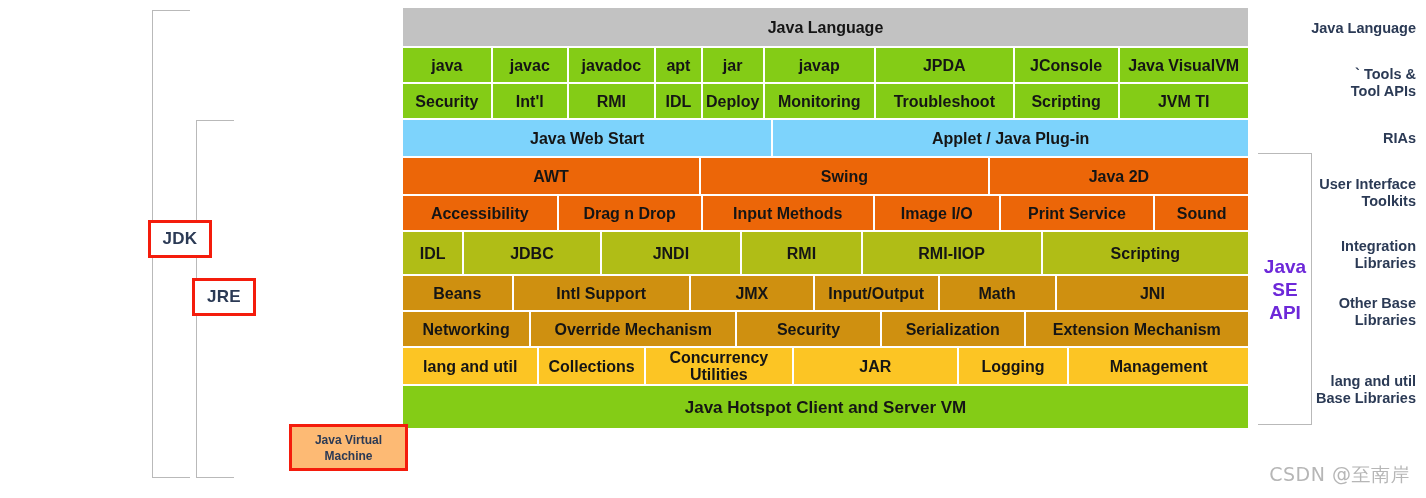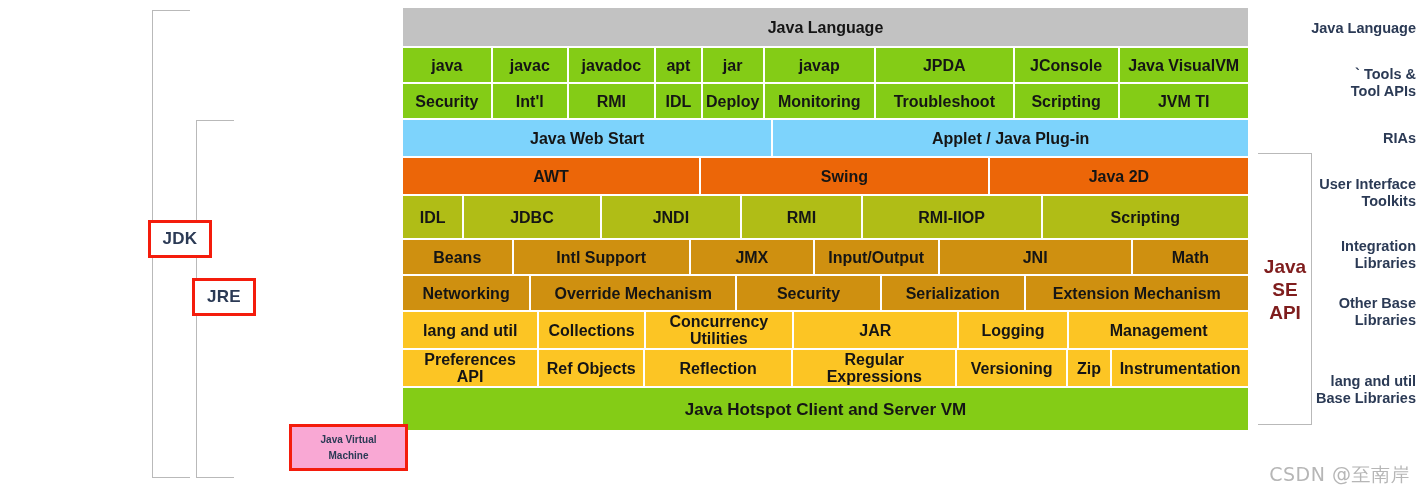--- a/index.html
+++ b/index.html
@@ -33,21 +33,21 @@
     align-items: center;
     justify-content: center;
     color: #2b3a55;
     font-weight: bold;
     letter-spacing: .3px;
     z-index: 6;
   }
 
   .se-api-label {
     position: absolute;
-    color: #7f1d1d;
+    color: #6d28d9;
     font-weight: bold;
     font-size: 19px;
     line-height: 23px;
     text-align: center;
     z-index: 5;
   }
 
   
   .rowlabel {
     position: absolute;
@@ -100,28 +100,28 @@
   .jvm-cell { font-size: 17px; }
 
   
   #jvm-tag {
     position: absolute;
     left: 289px;
     top: 424px;
     width: 119px;
     height: 47px;
     border: 3px solid #f41c0c;
-    background: #f9a8d4;
+    background: #fdba74;
     display: flex;
     align-items: center;
     justify-content: center;
     text-align: center;
     color: #2b3a55;
     font-weight: bold;
-    font-size: 10px;
+    font-size: 12px;
     line-height: 16px;
     white-space: pre-line;
     z-index: 7;
   }
 
   
   #watermark {
     position: absolute;
     right: 16px;
     bottom: 10px;
@@ -199,68 +199,65 @@
       <div class="cell c-ria h36" style="flex:43.7">Java Web Start</div>
       <div class="cell c-ria h36" style="flex:56.3">Applet / Java Plug-in</div>
     </div>
 
     <div class="band">
       <div class="cell c-ui h36" style="flex:35.2">AWT</div>
       <div class="cell c-ui h36" style="flex:34.1">Swing</div>
       <div class="cell c-ui h36" style="flex:30.7">Java 2D</div>
     </div>
 
+    <div class="band">
+      <div class="cell c-ui h34" style="flex:18.4">Accessibility</div>
+      <div class="cell c-ui h34" style="flex:17.0">Drag n Drop</div>
+      <div class="cell c-ui h34" style="flex:20.4">Input Methods</div>
+      <div class="cell c-ui h34" style="flex:14.8">Image I/O</div>
+      <div class="cell c-ui h34" style="flex:18.3">Print Service</div>
+      <div class="cell c-ui h34" style="flex:11.1">Sound</div>
+    </div>
 
     <div class="band">
       <div class="cell c-integ h42" style="flex:7.1">IDL</div>
       <div class="cell c-integ h42" style="flex:16.2">JDBC</div>
       <div class="cell c-integ h42" style="flex:16.6">JNDI</div>
       <div class="cell c-integ h42" style="flex:14.2">RMI</div>
       <div class="cell c-integ h42" style="flex:21.3">RMI-IIOP</div>
       <div class="cell c-integ h42" style="flex:24.6">Scripting</div>
     </div>
 
     <div class="band">
       <div class="cell c-base h34" style="flex:13.0">Beans</div>
       <div class="cell c-base h34" style="flex:21.0">Intl Support</div>
       <div class="cell c-base h34" style="flex:14.6">JMX</div>
       <div class="cell c-base h34" style="flex:14.7">Input/Output</div>
+      <div class="cell c-base h34" style="flex:13.8">Math</div>
       <div class="cell c-base h34" style="flex:22.9">JNI</div>
-      <div class="cell c-base h34" style="flex:13.8">Math</div>
     </div>
 
     <div class="band">
       <div class="cell c-base h34" style="flex:13.0">Networking</div>
       <div class="cell c-base h34" style="flex:21.0">Override Mechanism</div>
       <div class="cell c-base h34" style="flex:14.7">Security</div>
       <div class="cell c-base h34" style="flex:14.6">Serialization</div>
       <div class="cell c-base h34" style="flex:22.9">Extension Mechanism</div>
     </div>
 
     <div class="band">
       <div class="cell c-langutil h36" style="flex:16.1">lang and util</div>
       <div class="cell c-langutil h36" style="flex:12.5">Collections</div>
       <div class="cell c-langutil h36" style="flex:17.5">Concurrency
 Utilities</div>
       <div class="cell c-langutil h36" style="flex:19.5">JAR</div>
       <div class="cell c-langutil h36" style="flex:13.0">Logging</div>
       <div class="cell c-langutil h36" style="flex:21.4">Management</div>
     </div>
 
-    <div class="band">
-      <div class="cell c-langutil h36" style="flex:16.1">Preferences
-API</div>
-      <div class="cell c-langutil h36" style="flex:12.5">Ref Objects</div>
-      <div class="cell c-langutil h36" style="flex:17.5">Reflection</div>
-      <div class="cell c-langutil h36" style="flex:19.5">Regular
-Expressions</div>
-      <div class="cell c-langutil h36" style="flex:13.0">Versioning</div>
-      <div class="cell c-langutil h36" style="flex:5.1">Zip</div>
-      <div class="cell c-langutil h36" style="flex:16.3">Instrumentation</div>
-    </div>
 
     <div class="band">
       <div class="cell c-jvm h42 jvm-cell" style="flex:100">Java Hotspot Client and Server VM</div>
     </div>
 
   </div>
 
   <div id="jvm-tag">
     <span>Java Virtual
 Machine</span>

